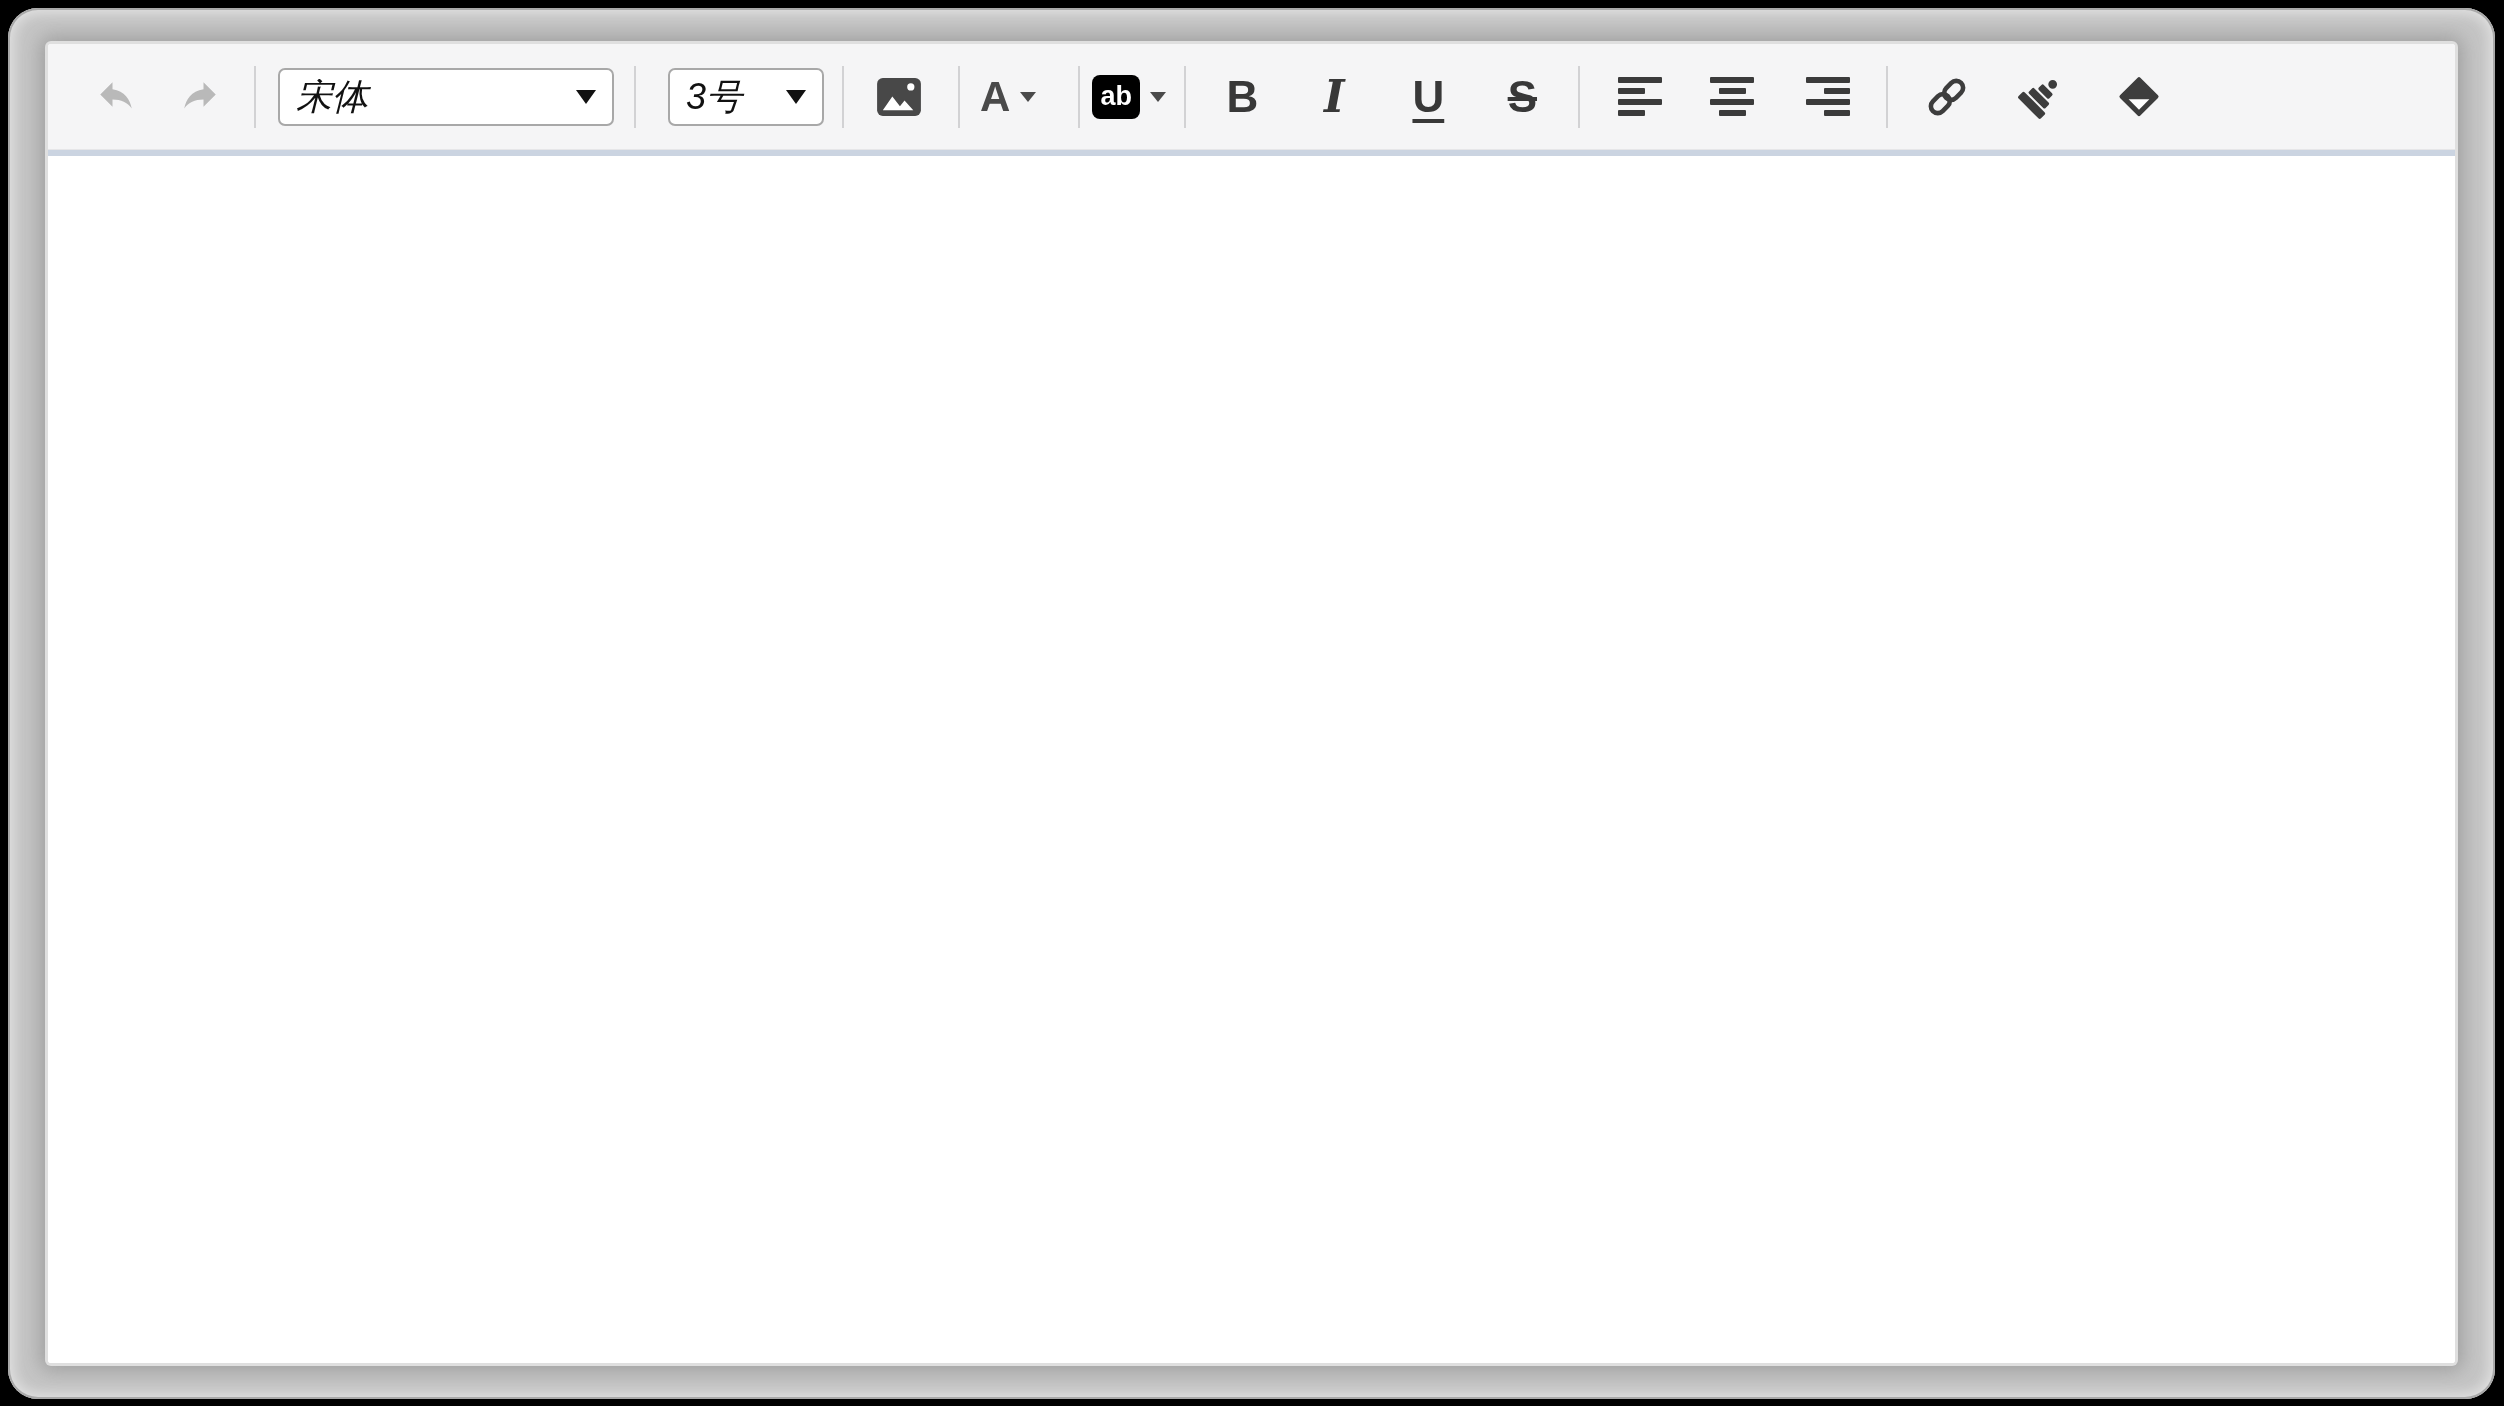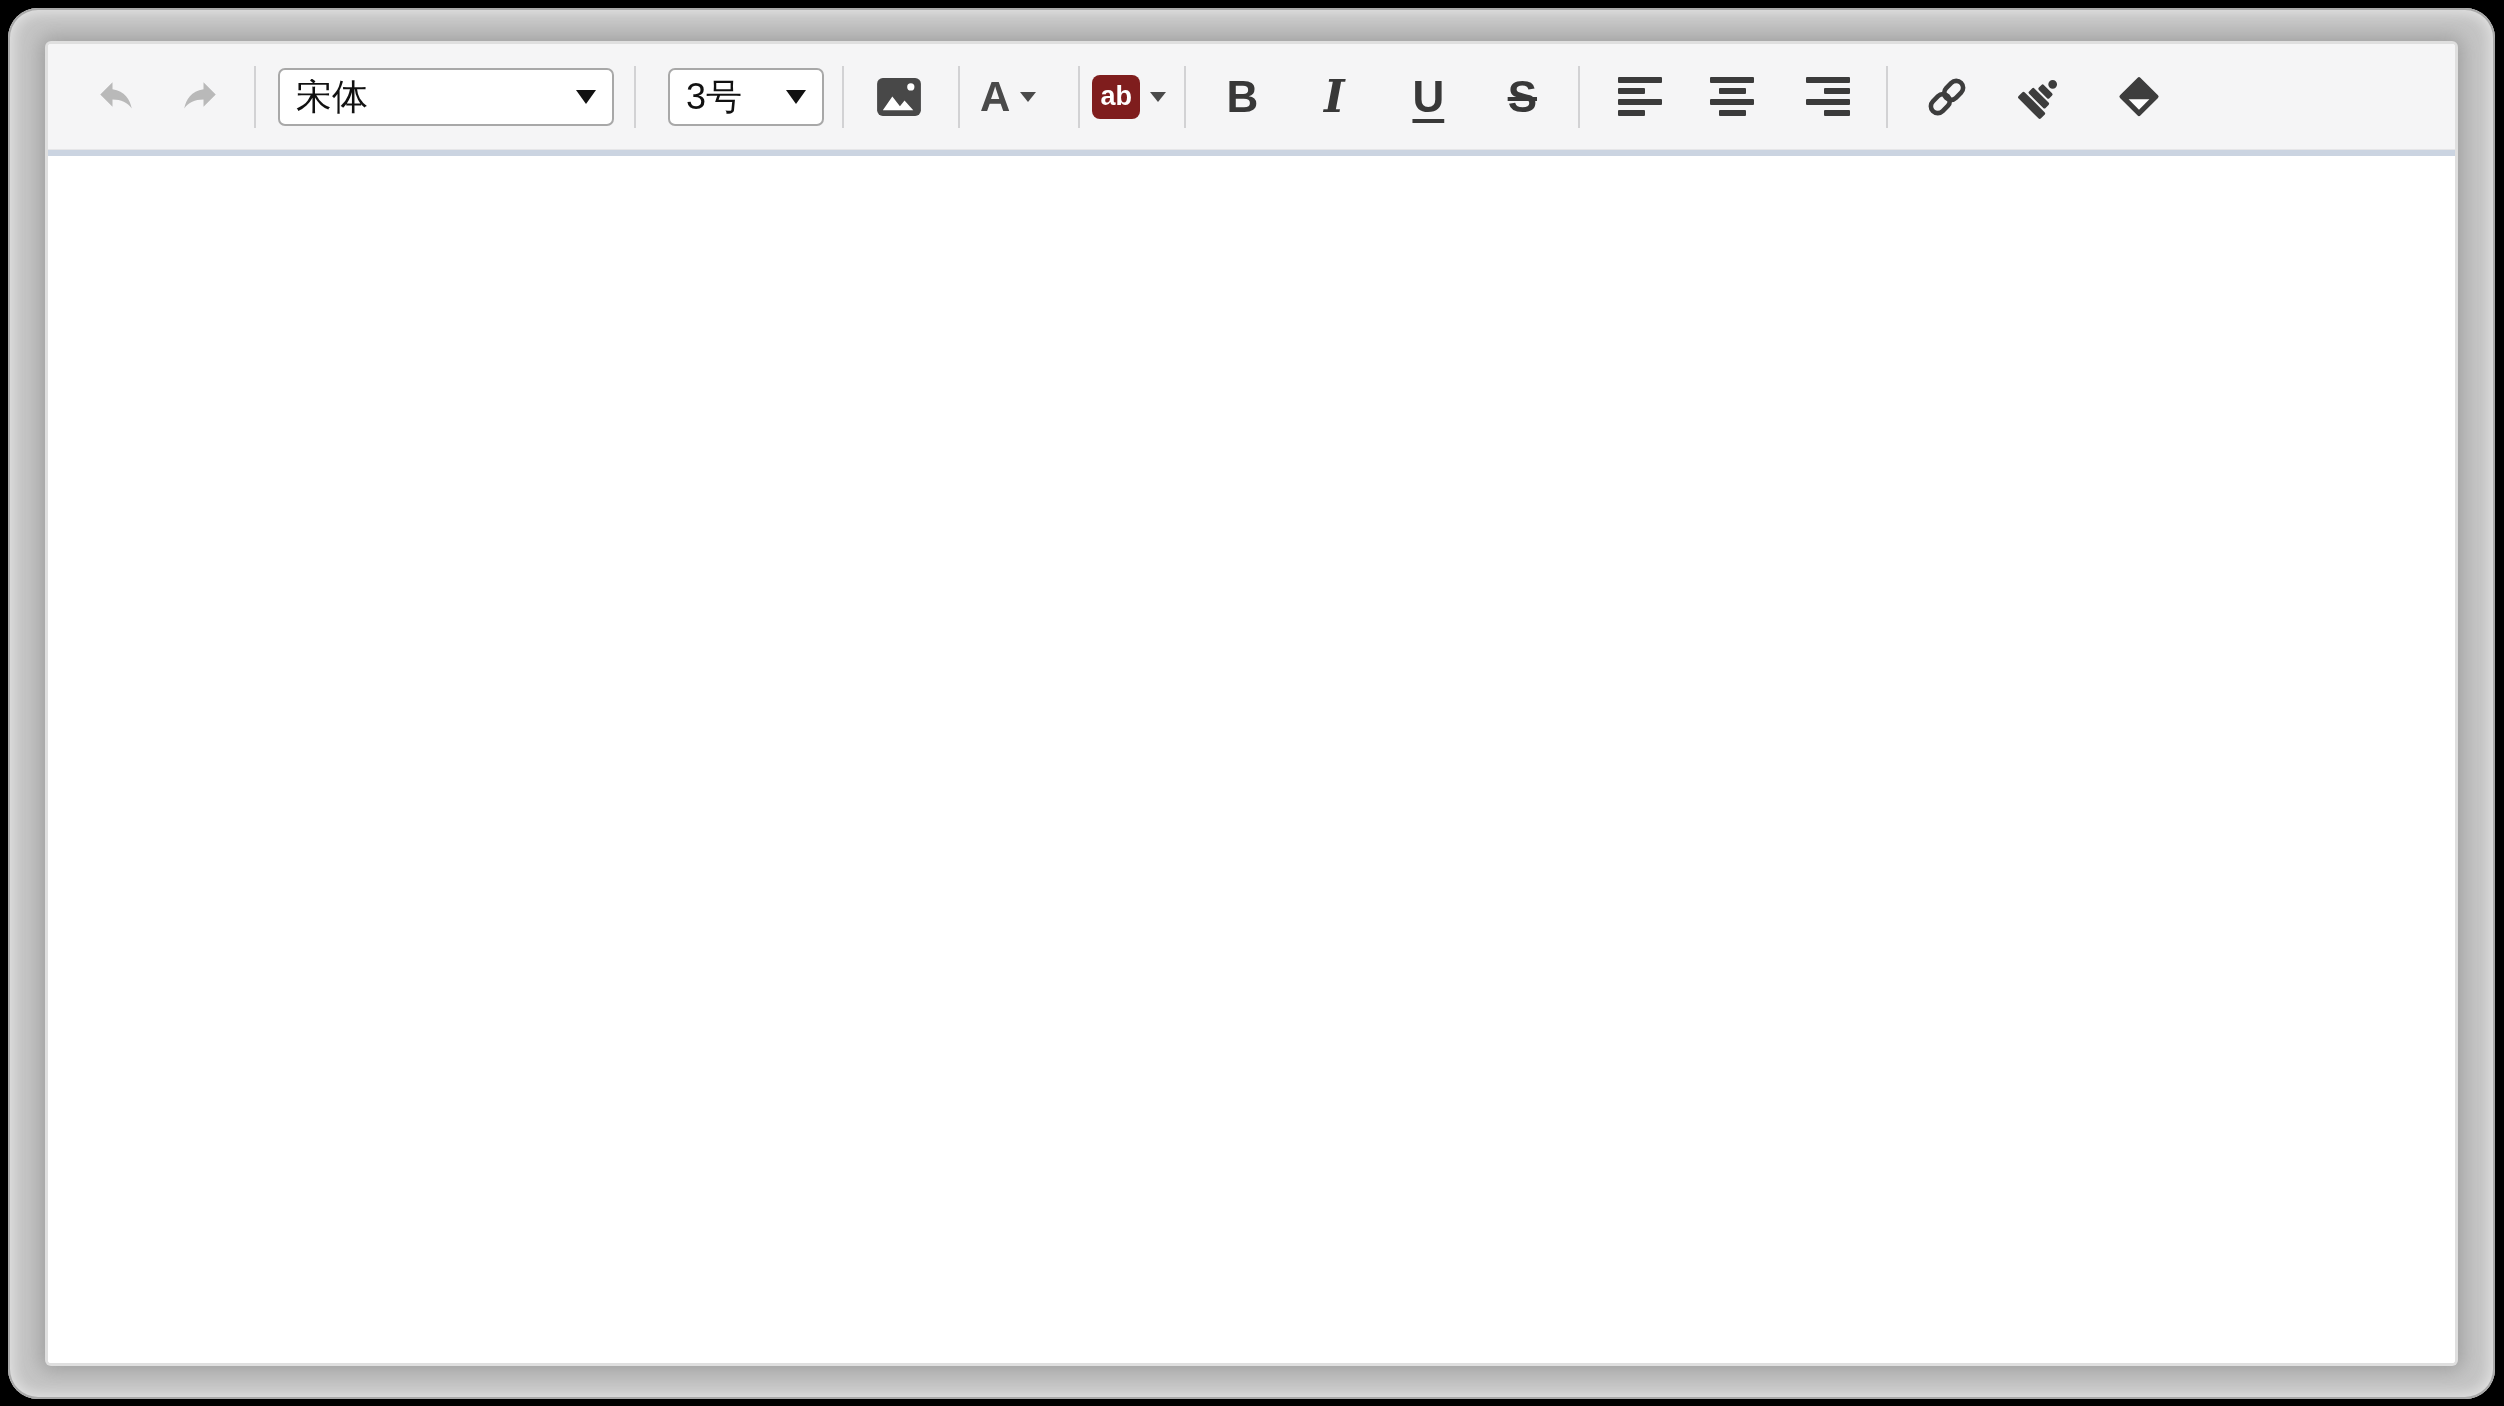--- a/index.html
+++ b/index.html
@@ -58,20 +58,21 @@
   .sep{
     width:2px;height:62px;background:#d2d2d4;flex:0 0 2px;
   }
   .select{
     box-sizing:border-box;height:58px;
     background:#fff;
     border:2px solid #a8a8a8;border-radius:7px;
     display:flex;align-items:center;
     padding:0 16px;
     cursor:pointer;
+    font-style:italic;
   }
   .select .sel-value{
     font-size:36px;color:#111;line-height:1;flex:1;
     white-space:nowrap;overflow:hidden;
   }
   .caret-big{
     width:0;height:0;flex:0 0 auto;
     border-left:10px solid transparent;
     border-right:10px solid transparent;
     border-top:14px solid #111;
@@ -97,21 +98,21 @@
     text-decoration:underline;
     text-decoration-thickness:4px;
     text-underline-offset:7px;
   }
   .letter-s{
     text-decoration:line-through;
     text-decoration-thickness:4px;
   }
   .badge{
     width:48px;height:44px;border-radius:8px;
-    background:#7f1d1d;
+    background:#000000;
     display:flex;align-items:center;justify-content:center;
   }
   .badge span{
     color:#fff;font-size:27px;font-weight:bold;line-height:1;
   }
   .align-icon{
     width:44px;display:flex;flex-direction:column;gap:5px;
   }
   .align-icon .bar{height:6px;background:#3b3b3b;border-radius:1px;}
   .align-icon .bar.long{width:100%;}

